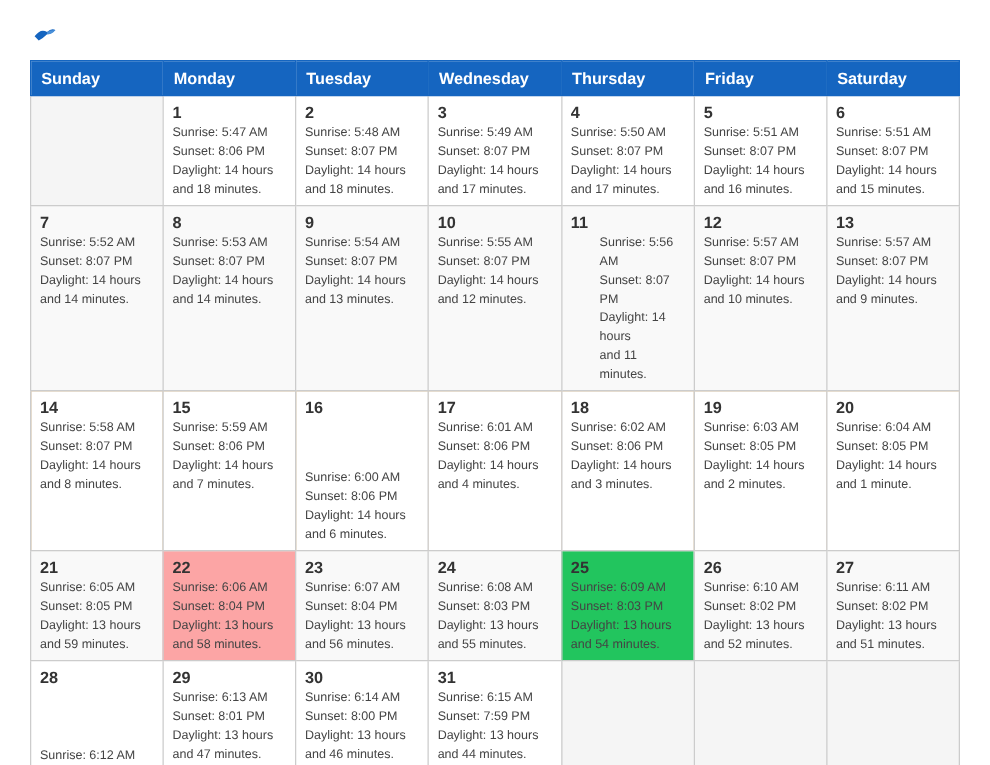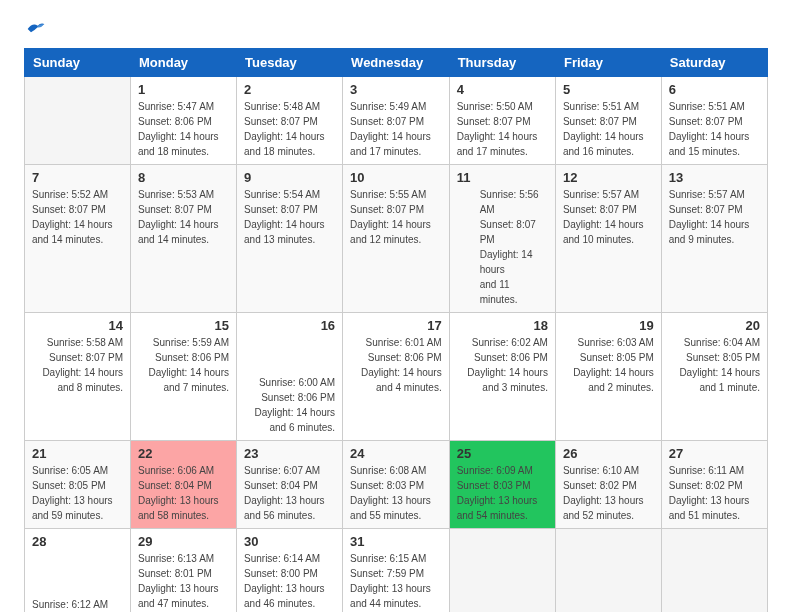--- a/index.html
+++ b/index.html
@@ -224,21 +224,21 @@
 and 10 minutes.</div>
         </td>
         <td style="background: rgb(249, 249, 249);">
           <div class="day-number">13</div>
           <div class="day-info" style="white-space: pre-line;">Sunrise: 5:57 AM
 Sunset: 8:07 PM
 Daylight: 14 hours
 and 9 minutes.</div>
         </td>
       </tr>
-      <tr style="background: #a16207; text-align: right;">
+      <tr style="background: #a16207;">
         <td style="background: rgb(255, 255, 255);">
           <div class="day-number">14</div>
           <div class="day-info" style="white-space: pre-line;">Sunrise: 5:58 AM
 Sunset: 8:07 PM
 Daylight: 14 hours
 and 8 minutes.</div>
         </td>
         <td style="background: rgb(255, 255, 255);">
           <div class="day-number">15</div>
           <div class="day-info" style="white-space: pre-line;">Sunrise: 5:59 AM

